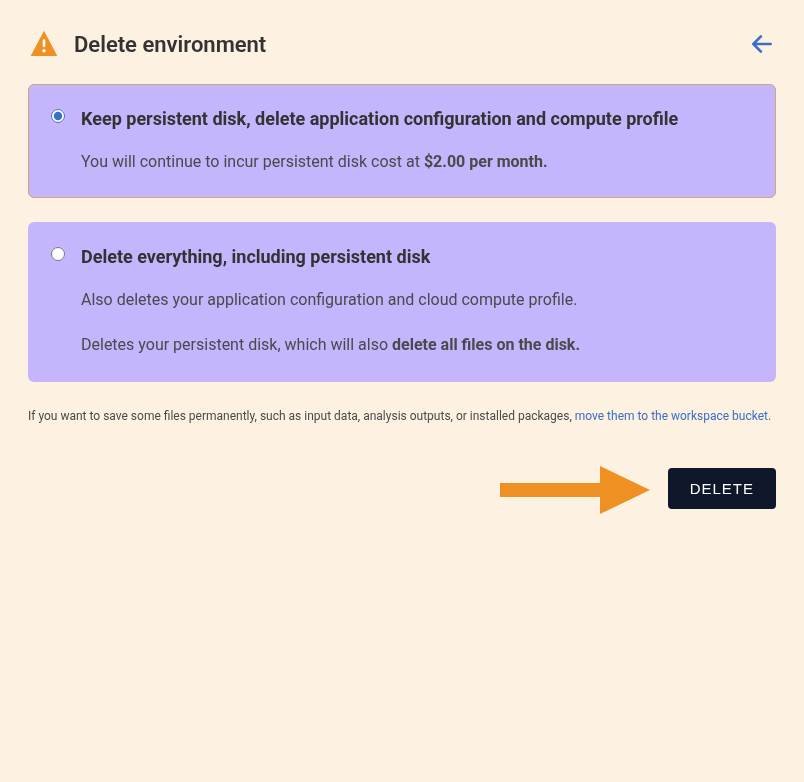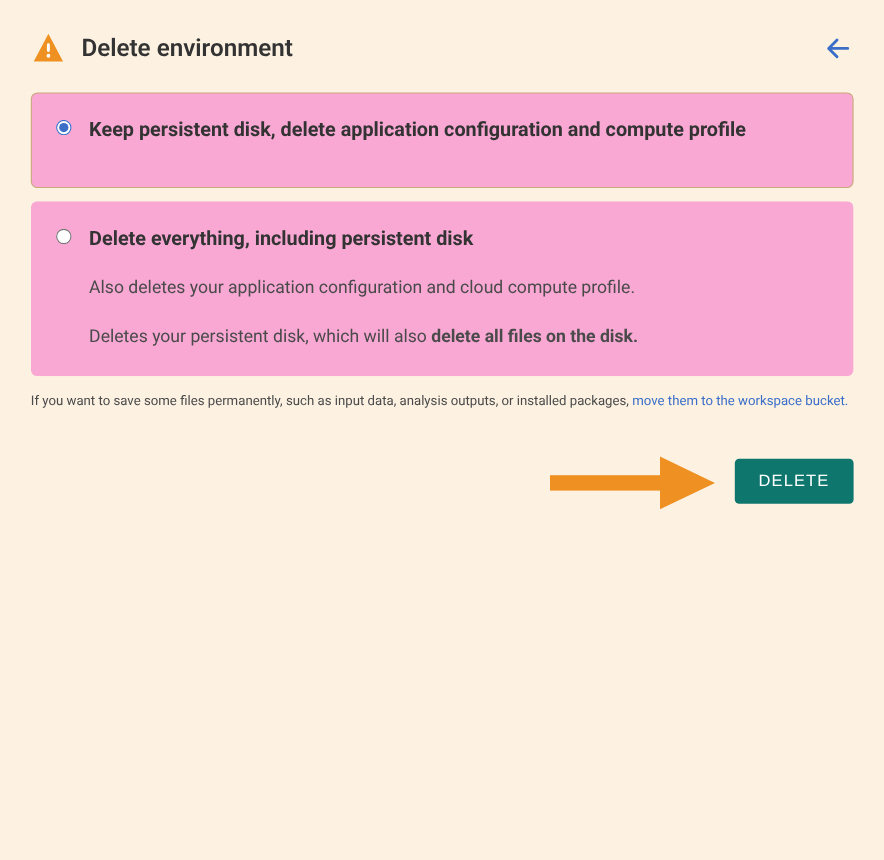--- a/index.html
+++ b/index.html
@@ -34,25 +34,25 @@
     }
     .back-arrow {
       width: 28px;
       height: 28px;
       cursor: pointer;
       display: flex;
       align-items: center;
       justify-content: center;
     }
     .option-box {
-      background: #f9a8d4;
+      background: #c4b5fd;
       border: 1px solid transparent;
       border-radius: 6px;
       padding: 20px 22px 22px 22px;
-      margin-bottom: 12px;
+      margin-bottom: 24px;
     }
     .option-box.selected {
       border: 1px solid #c9a87a;
     }
     .option-header {
       display: flex;
       align-items: flex-start;
       gap: 16px;
     }
     .option-radio {
@@ -104,21 +104,21 @@
       justify-content: flex-end;
       align-items: center;
       gap: 10px;
     }
     .arrow-annotation {
       display: flex;
       align-items: center;
       margin-right: 8px;
     }
     .delete-btn {
-      background: #0f766e;
+      background: #0f172a;
       color: #fff;
       border: none;
       border-radius: 4px;
       padding: 12px 22px;
       font-size: 15px;
       letter-spacing: 1px;
       cursor: pointer;
       font-weight: 500;
     }
   </style>
@@ -142,20 +142,23 @@
     </svg>
   </span>
 </div>
 
 <div class="option-box selected">
   <div class="option-header">
     <input type="radio" name="delopt" class="option-radio" checked="" style="">
     <div class="option-content">
       <div class="option-title">Keep persistent disk, delete application configuration and compute profile</div>
       <div class="option-body">
+        <p>
+          <span>You will continue to incur persistent disk cost at </span><span class="bold-inline">$2.00 per month.</span>
+        </p>
       </div>
     </div>
   </div>
 </div>
 
 <div class="option-box">
   <div class="option-header">
     <input type="radio" name="delopt" class="option-radio" style="">
     <div class="option-content">
       <div class="option-title">Delete everything, including persistent disk</div>

